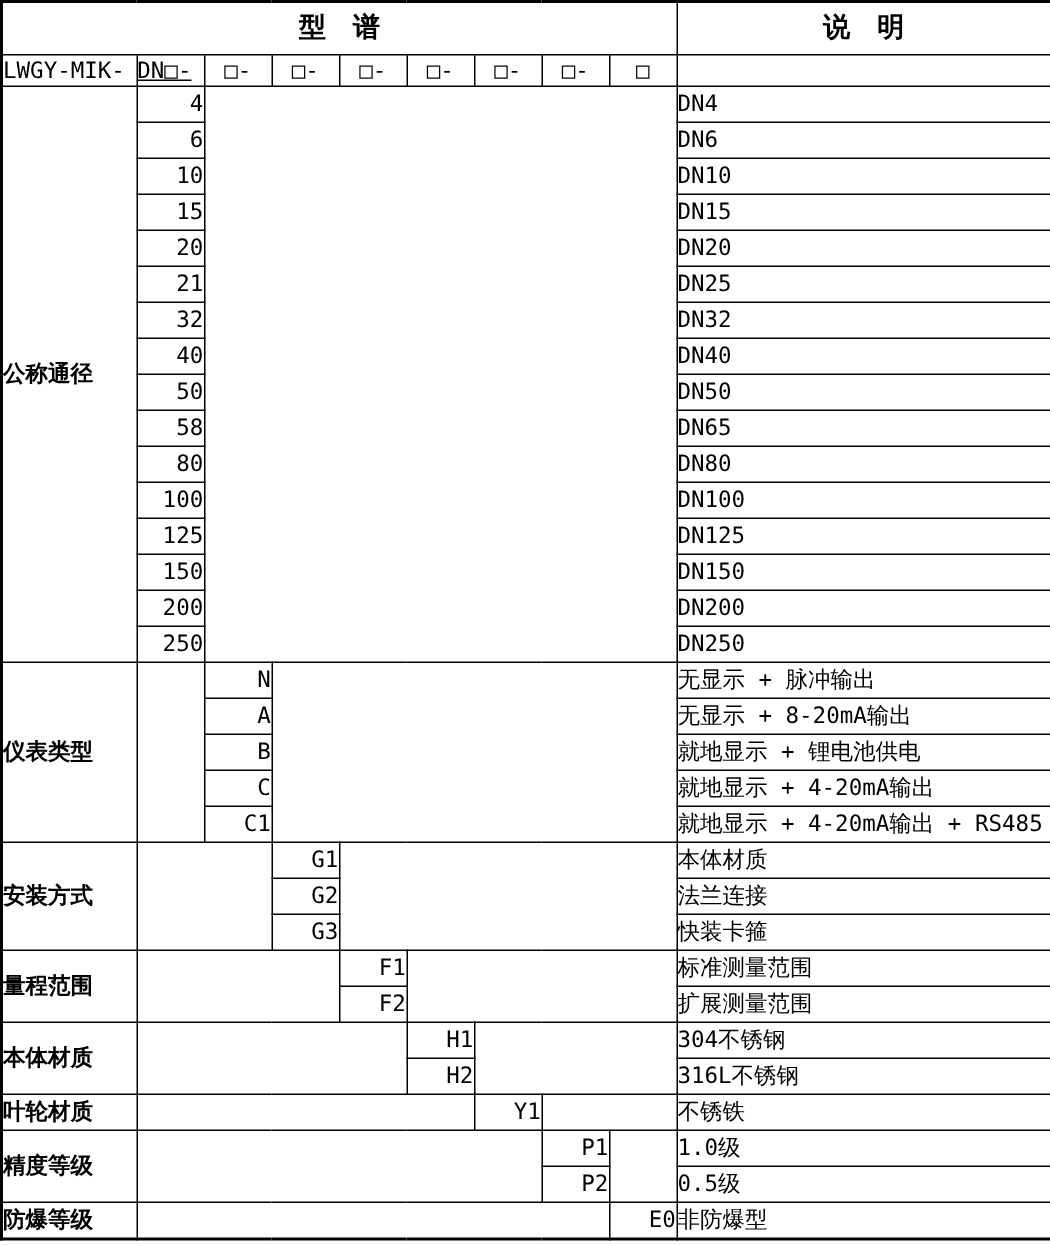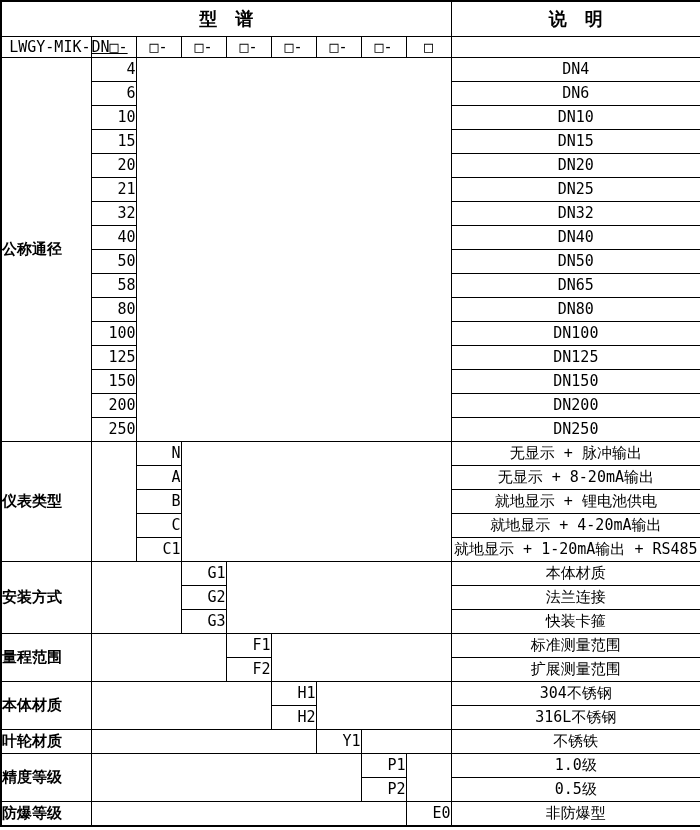--- a/index.html
+++ b/index.html
@@ -45,28 +45,28 @@
   td.lbl {
     font-size: 16px;
     padding-left: 16px;
     font-weight: bold;
   }
   td.code {
     text-align: right;
     padding-right: 4px;
   }
   td.desc {
-    text-align: center;
+    text-align: left;
     padding-left: 3px;
   }
   td.mc {
     text-align: center;
   }
   td.pfx {
-    text-align: right;
+    text-align: left;
     padding-left: 2px;
   }
   td.mdn {
     text-align: left;
     padding-left: 3px;
     text-decoration: underline;
   }
 </style>
 </head>
 <body>
@@ -186,21 +186,21 @@
   <tr>
           <td class="code">B</td>
           <td class="desc">就地显示 + 锂电池供电</td>
         </tr>
   <tr>
           <td class="code">C</td>
           <td class="desc">就地显示 + 4-20mA输出</td>
         </tr>
   <tr>
           <td class="code">C1</td>
-          <td class="desc">就地显示 + 1-20mA输出 + RS485</td>
+          <td class="desc">就地显示 + 4-20mA输出 + RS485</td>
         </tr>
 
   <tr>
     <td class="lbl" rowspan="3">安装方式</td>
     <td colspan="2" rowspan="3"></td>
     <td class="code">G1</td>
     <td colspan="5" rowspan="3"></td>
     <td class="desc">本体材质</td>
   </tr>
   <tr>

